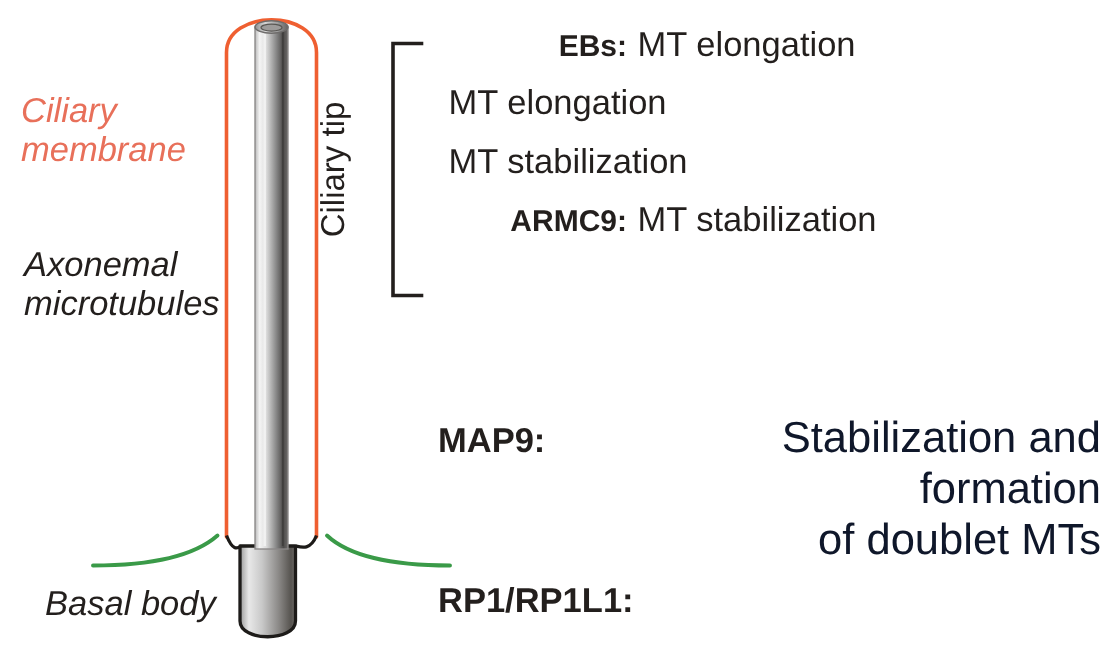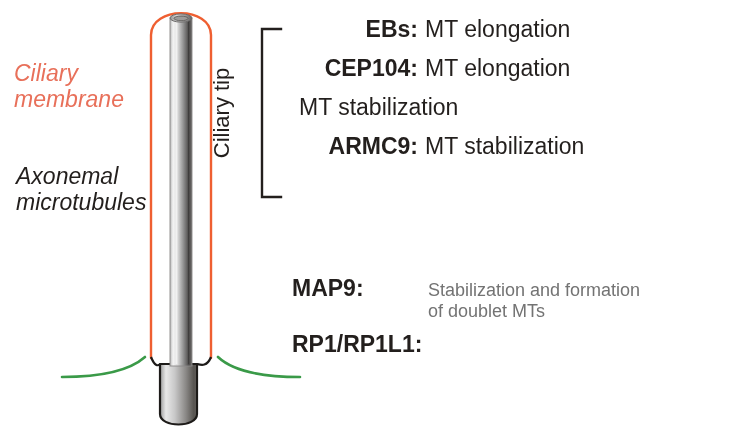--- a/index.html
+++ b/index.html
@@ -44,42 +44,43 @@
   
   #tip-list{
     position:absolute;left:292px;top:16px;width:442px;
   }
   .prow{
     display:flex;align-items:baseline;
     height:39px;
   }
   .pname{
     width:126px;text-align:right;
-    font-weight:bold;font-size:23px;
+    font-weight:bold;font-size:20px;
     color:#231f1d;white-space:nowrap;
   }
   .pdesc{
     padding-left:7px;
     font-size:23px;font-weight:normal;
     color:#231f1d;white-space:nowrap;text-align:right;
   }
 
   
   #lower-list{
     position:absolute;left:292px;top:275px;width:442px;
   }
   .lrow{display:flex;align-items:baseline;margin-bottom:9px;}
   .lname{
     width:129px;
     font-weight:bold;font-size:23px;
     color:#231f1d;white-space:nowrap;
   }
   .ldesc{
-    padding-left:7px;font-size:18px;color:#737373;
+    padding-left:7px;font-size:29px;color:#0f172a;
     line-height:1.18;
+    text-align:right;
   }
   .ldesc .l2{display:block;}
 
   svg{position:absolute;left:0;top:0;}
 </style>
 </head>
 <body>
 
 <div id="stage">
 
@@ -133,32 +134,32 @@
 
     <path d="M 281,29 L 262,29 L 262,197 L 281,197" fill="none" stroke="#231f1d" stroke-width="2.4" stroke-linecap="square" stroke-linejoin="miter"></path>
   </svg>
 
   <div class="lbl" id="ciliary-membrane-label">Ciliary
 membrane</div>
 
   <div class="lbl" id="axonemal-label">Axonemal
 microtubules</div>
 
+  <div class="lbl" id="basal-body-label">Basal body</div>
 
   <div id="ciliary-tip-label">Ciliary tip</div>
 
   <div id="tip-list">
 
     <div class="prow">
       <span class="pname">EBs:</span>
       <span class="pdesc">MT elongation</span>
     </div>
 
     <div class="prow">
-      <span class="pname">CEP104:</span>
       <span class="pdesc">MT elongation</span>
     </div>
 
     <div class="prow">
       <span class="pdesc">MT stabilization</span>
     </div>
 
 
     <div class="prow">
       <span class="pname">ARMC9:</span>

